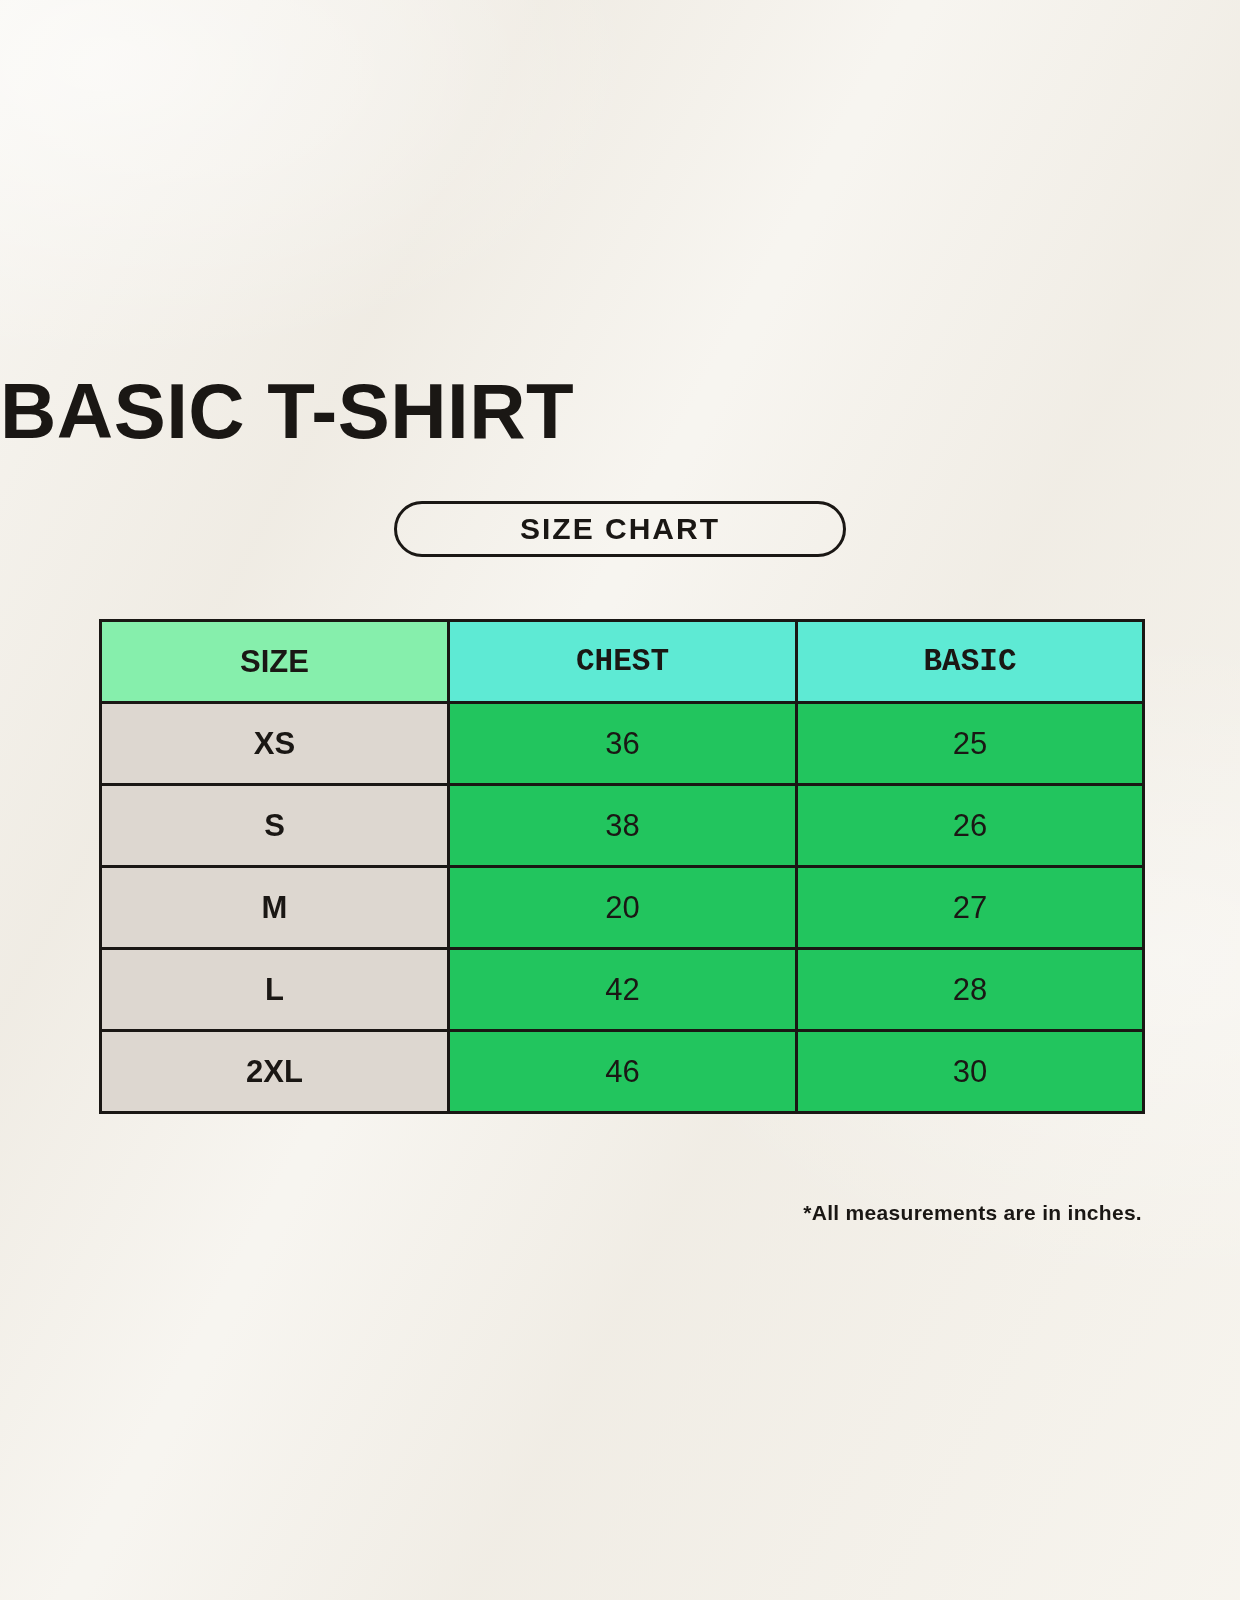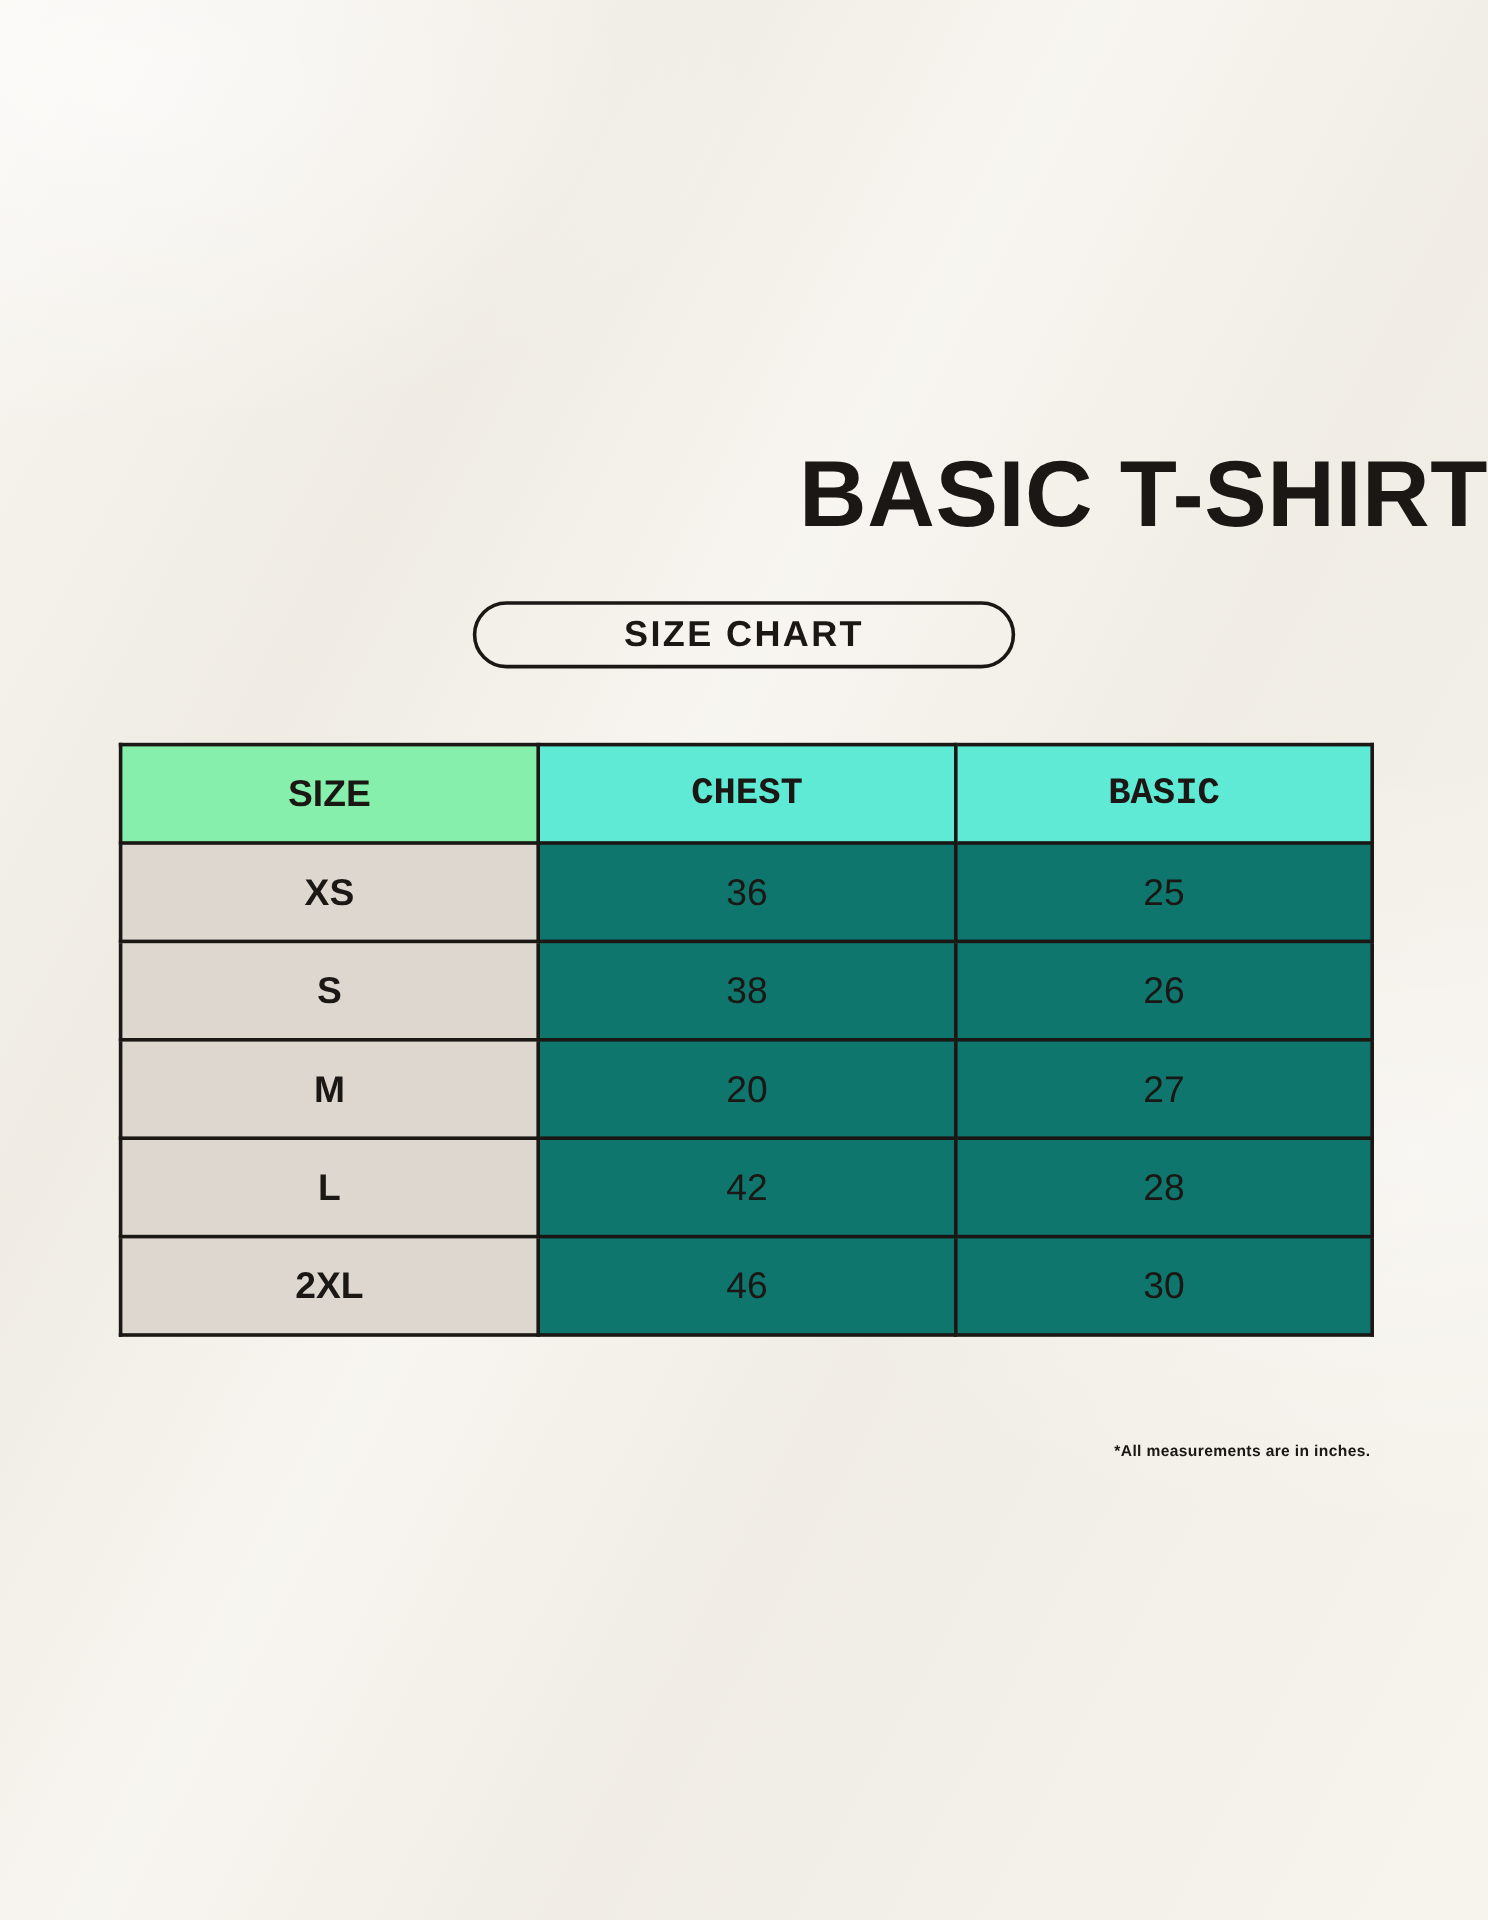--- a/index.html
+++ b/index.html
@@ -19,21 +19,21 @@
       radial-gradient(ellipse 1000px 600px at 95% 60%, rgba(255,255,255,0.40), rgba(255,255,255,0) 55%),
       linear-gradient(118deg, rgba(255,255,255,0.35) 0%, rgba(224,217,206,0.22) 26%, rgba(255,255,255,0.30) 44%, rgba(224,217,206,0.18) 63%, rgba(250,248,243,0.45) 100%);
   }
 
   .page-title {
     position: absolute;
     top: 372px;
     left: 0;
     width: 1240px;
     margin: 0;
-    text-align: right;
+    text-align: left;
     font-size: 78px;
     font-weight: 700;
     letter-spacing: 0.5px;
     line-height: 1;
     color: #1a1714;
   }
 
   .size-chart-pill {
     position: absolute;
     top: 501px;
@@ -82,31 +82,31 @@
   }
   .size-table thead th.col-measure {
     background: #5eead4;
     font-family: Liberation Mono, monospace;
   }
   .size-table tbody th.row-size {
     background: #ddd7d0;
     font-weight: 700;
   }
   .size-table tbody td.value-cell {
-    background: #0f766e;
+    background: #22c55e;
     font-weight: 400;
   }
 
   .footnote {
     position: absolute;
     top: 1201px;
     left: 99px;
     width: 1043px;
     text-align: right;
-    font-size: 13px;
+    font-size: 21px;
     font-weight: 700;
     letter-spacing: 0.3px;
     color: #1a1714;
   }
 </style>
 </head>
 <body>
 
 <h1 class="page-title">BASIC T-SHIRT</h1>
 

